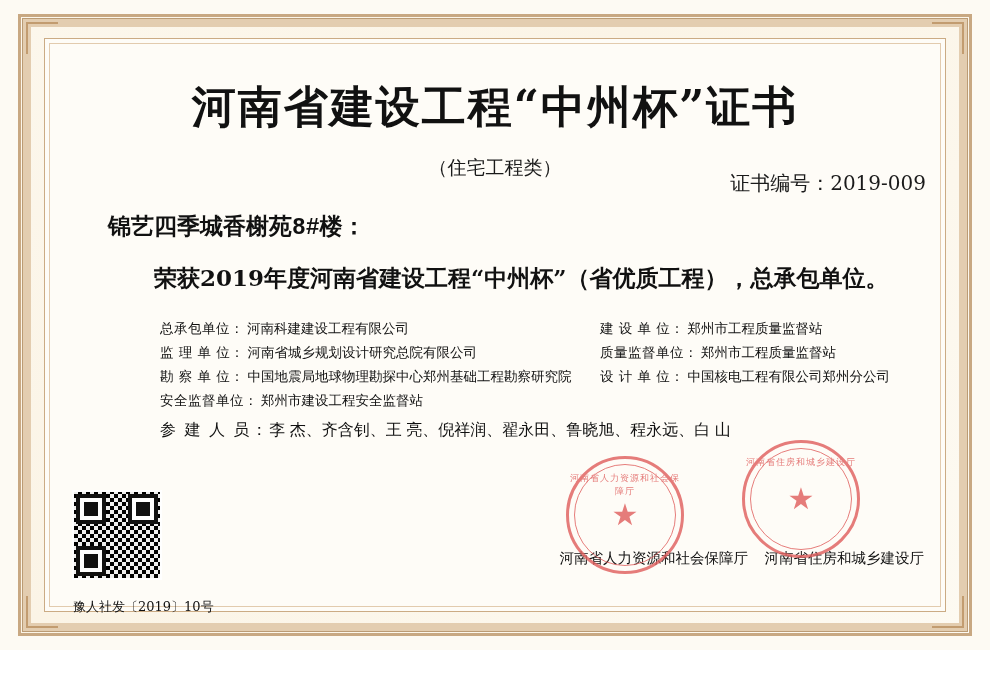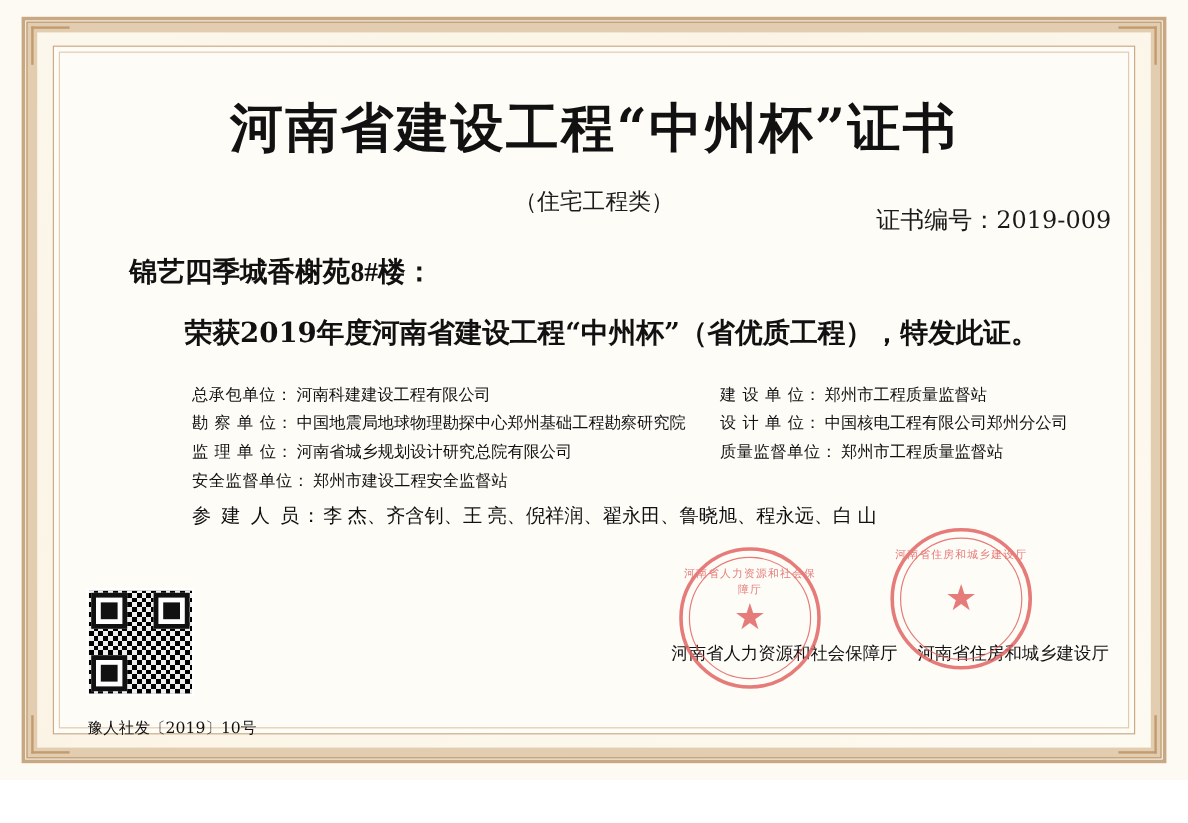--- a/index.html
+++ b/index.html
@@ -85,21 +85,21 @@
     right: 4px;
     top: 118px;
     font-family: "DejaVu Serif", "Liberation Serif", serif;
     font-size: 20px;
     color: #1a1a1a;
     white-space: nowrap;
   }
   .recipient {
     margin-top: 30px;
     margin-left: 48px;
-    font-family: Liberation Serif, serif;
+    font-family: Liberation Mono, monospace;
     font-weight: bold;
     font-size: 23px;
     color: #111;
   }
   .body-text {
     margin-top: 16px;
     margin-left: 48px;
     margin-right: 40px;
     font-family: "DejaVu Serif", "Liberation Serif", serif;
     font-weight: bold;
@@ -141,21 +141,21 @@
     font-size: 16px;
     color: #111;
     white-space: nowrap;
   }
   .participants .p-label { letter-spacing: 2px; }
 
   
   .sign-block {
     position: absolute;
     right: 6px;
-    bottom: 44px;
+    bottom: 30px;
     text-align: right;
     font-family: "DejaVu Serif", "Liberation Serif", serif;
     font-size: 14.5px;
     color: #111;
   }
   .sign-orgs { white-space: nowrap; }
   .sign-orgs span { margin-left: 12px; }
   .sign-date {
     margin-top: 22px;
     margin-right: 12px;
@@ -259,54 +259,54 @@
     <div class="cert-title">河南省建设工程“中州杯”证书</div>
 
     <div class="cert-subtitle">（住宅工程类）</div>
 
     <div class="cert-no">
       <span>证书编号：</span><span>2019-009</span>
     </div>
 
     <div class="recipient">锦艺四季城香榭苑8#楼：</div>
 
-    <div class="body-text">荣获2019年度河南省建设工程“中州杯”（省优质工程），特发此证。</div>
+    <div class="body-text">荣获2019年度河南省建设工程“中州杯”（省优质工程），总承包单位。</div>
 
     <div class="parties">
 
       <div class="party-row">
         <div class="party-cell left">
           <span class="party-label">总承包单位：</span>
           <span class="party-value">河南科建建设工程有限公司</span>
         </div>
         <div class="party-cell">
           <span class="party-label">建 设 单 位：</span>
           <span class="party-value">郑州市工程质量监督站</span>
         </div>
       </div>
 
       <div class="party-row">
         <div class="party-cell left">
+          <span class="party-label">监 理 单 位：</span>
+          <span class="party-value">河南省城乡规划设计研究总院有限公司</span>
+        </div>
+        <div class="party-cell">
+          <span class="party-label">质量监督单位：</span>
+          <span class="party-value">郑州市工程质量监督站</span>
+        </div>
+      </div>
+
+      <div class="party-row">
+        <div class="party-cell left">
           <span class="party-label">勘 察 单 位：</span>
           <span class="party-value">中国地震局地球物理勘探中心郑州基础工程勘察研究院</span>
         </div>
         <div class="party-cell">
           <span class="party-label">设 计 单 位：</span>
           <span class="party-value">中国核电工程有限公司郑州分公司</span>
-        </div>
-      </div>
-
-      <div class="party-row">
-        <div class="party-cell left">
-          <span class="party-label">监 理 单 位：</span>
-          <span class="party-value">河南省城乡规划设计研究总院有限公司</span>
-        </div>
-        <div class="party-cell">
-          <span class="party-label">质量监督单位：</span>
-          <span class="party-value">郑州市工程质量监督站</span>
         </div>
       </div>
 
       <div class="party-row">
         <div class="party-cell left">
           <span class="party-label">安全监督单位：</span>
           <span class="party-value">郑州市建设工程安全监督站</span>
         </div>
       </div>
 

